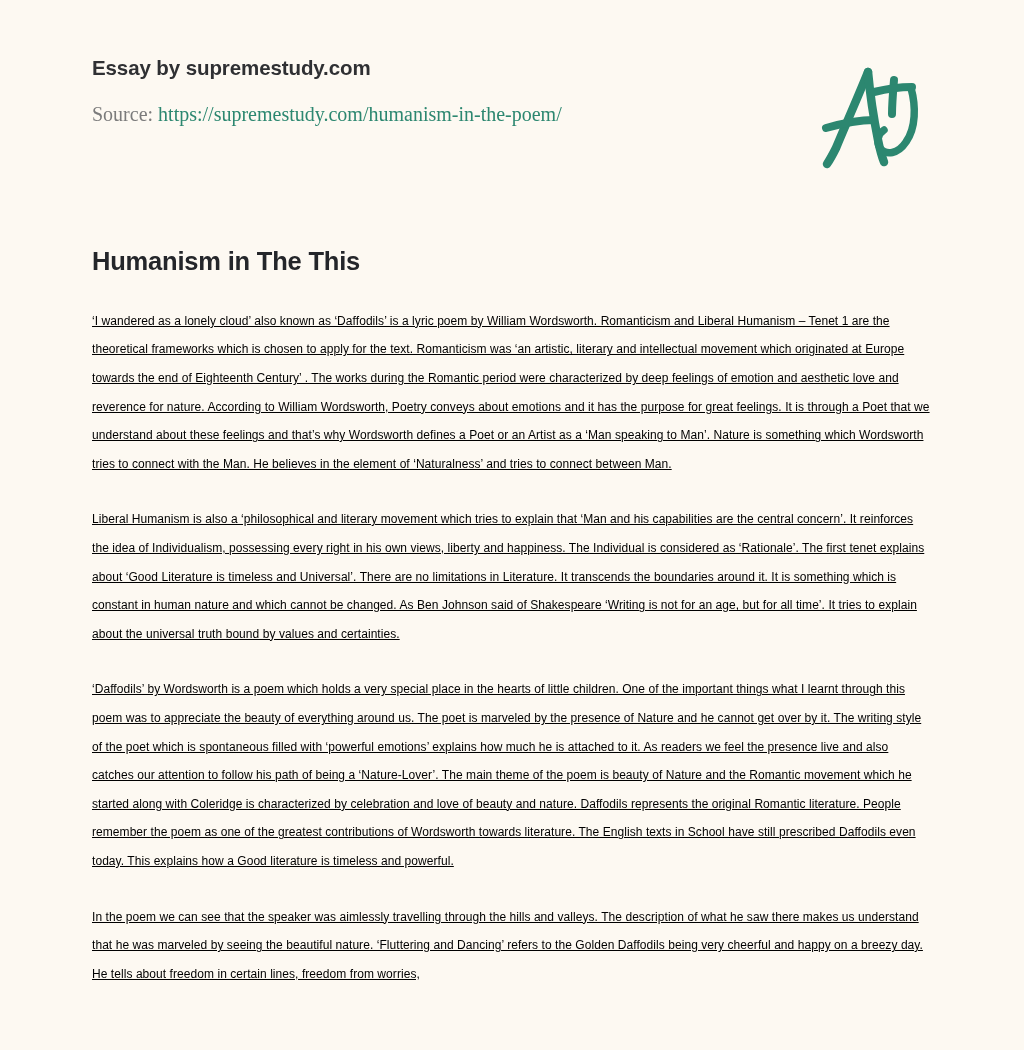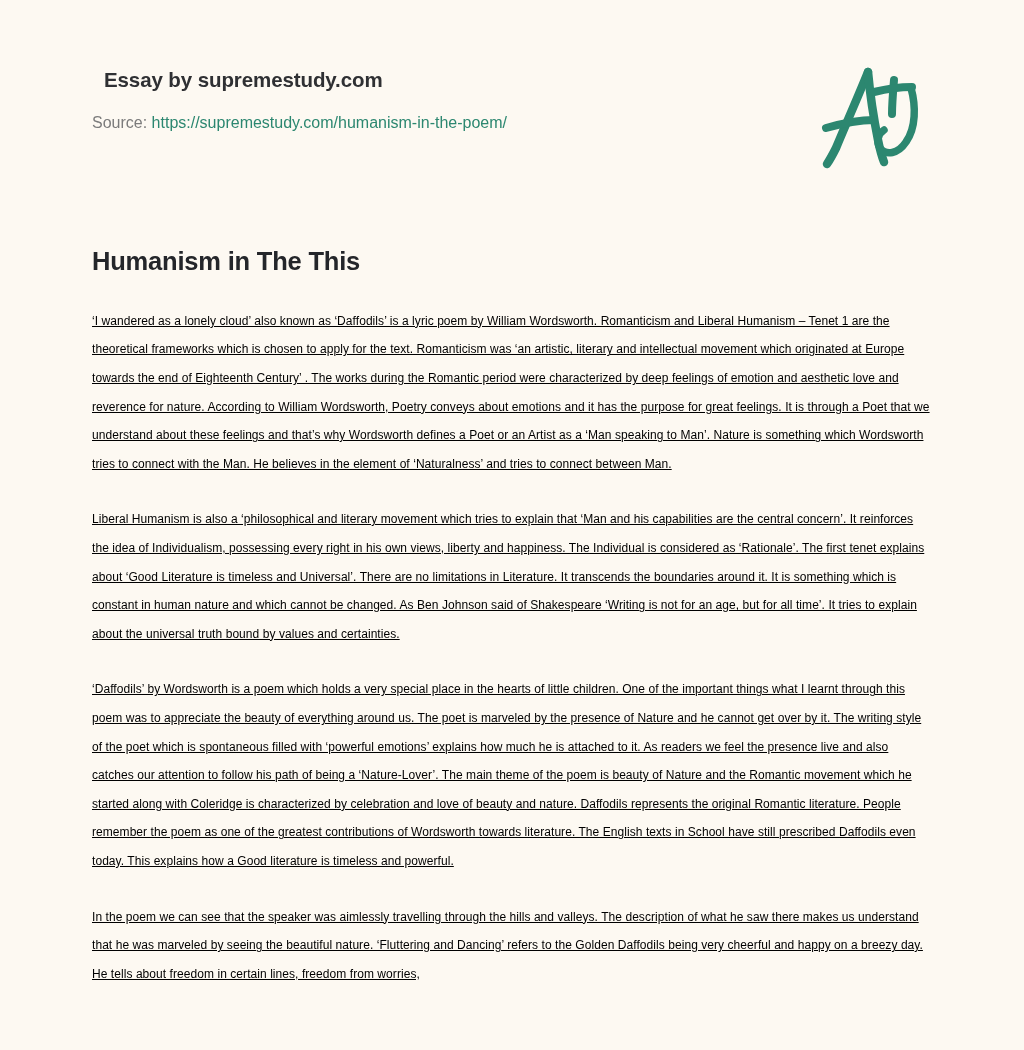--- a/index.html
+++ b/index.html
@@ -30,30 +30,31 @@
     top: 56px;
     width: 840px;
   }
 
   .byline {
     font-size: 20.5px;
     font-weight: bold;
     color: #2f3033;
     letter-spacing: -0.1px;
     line-height: 1.2;
-    margin: 12px;
+    margin: 0;
   }
 
   .source-line {
     margin: 0;
     margin-top: 20px;
-    font-size: 16px;
+    font-size: 20px;
     line-height: 1.3;
     color: #7b7b7b;
     white-space: nowrap;
+    font-family: Liberation Serif, serif;
   }
 
   .source-label {
     color: #7b7b7b;
   }
 
   .source-url {
     color: #2c8770;
     text-decoration: none;
   }

